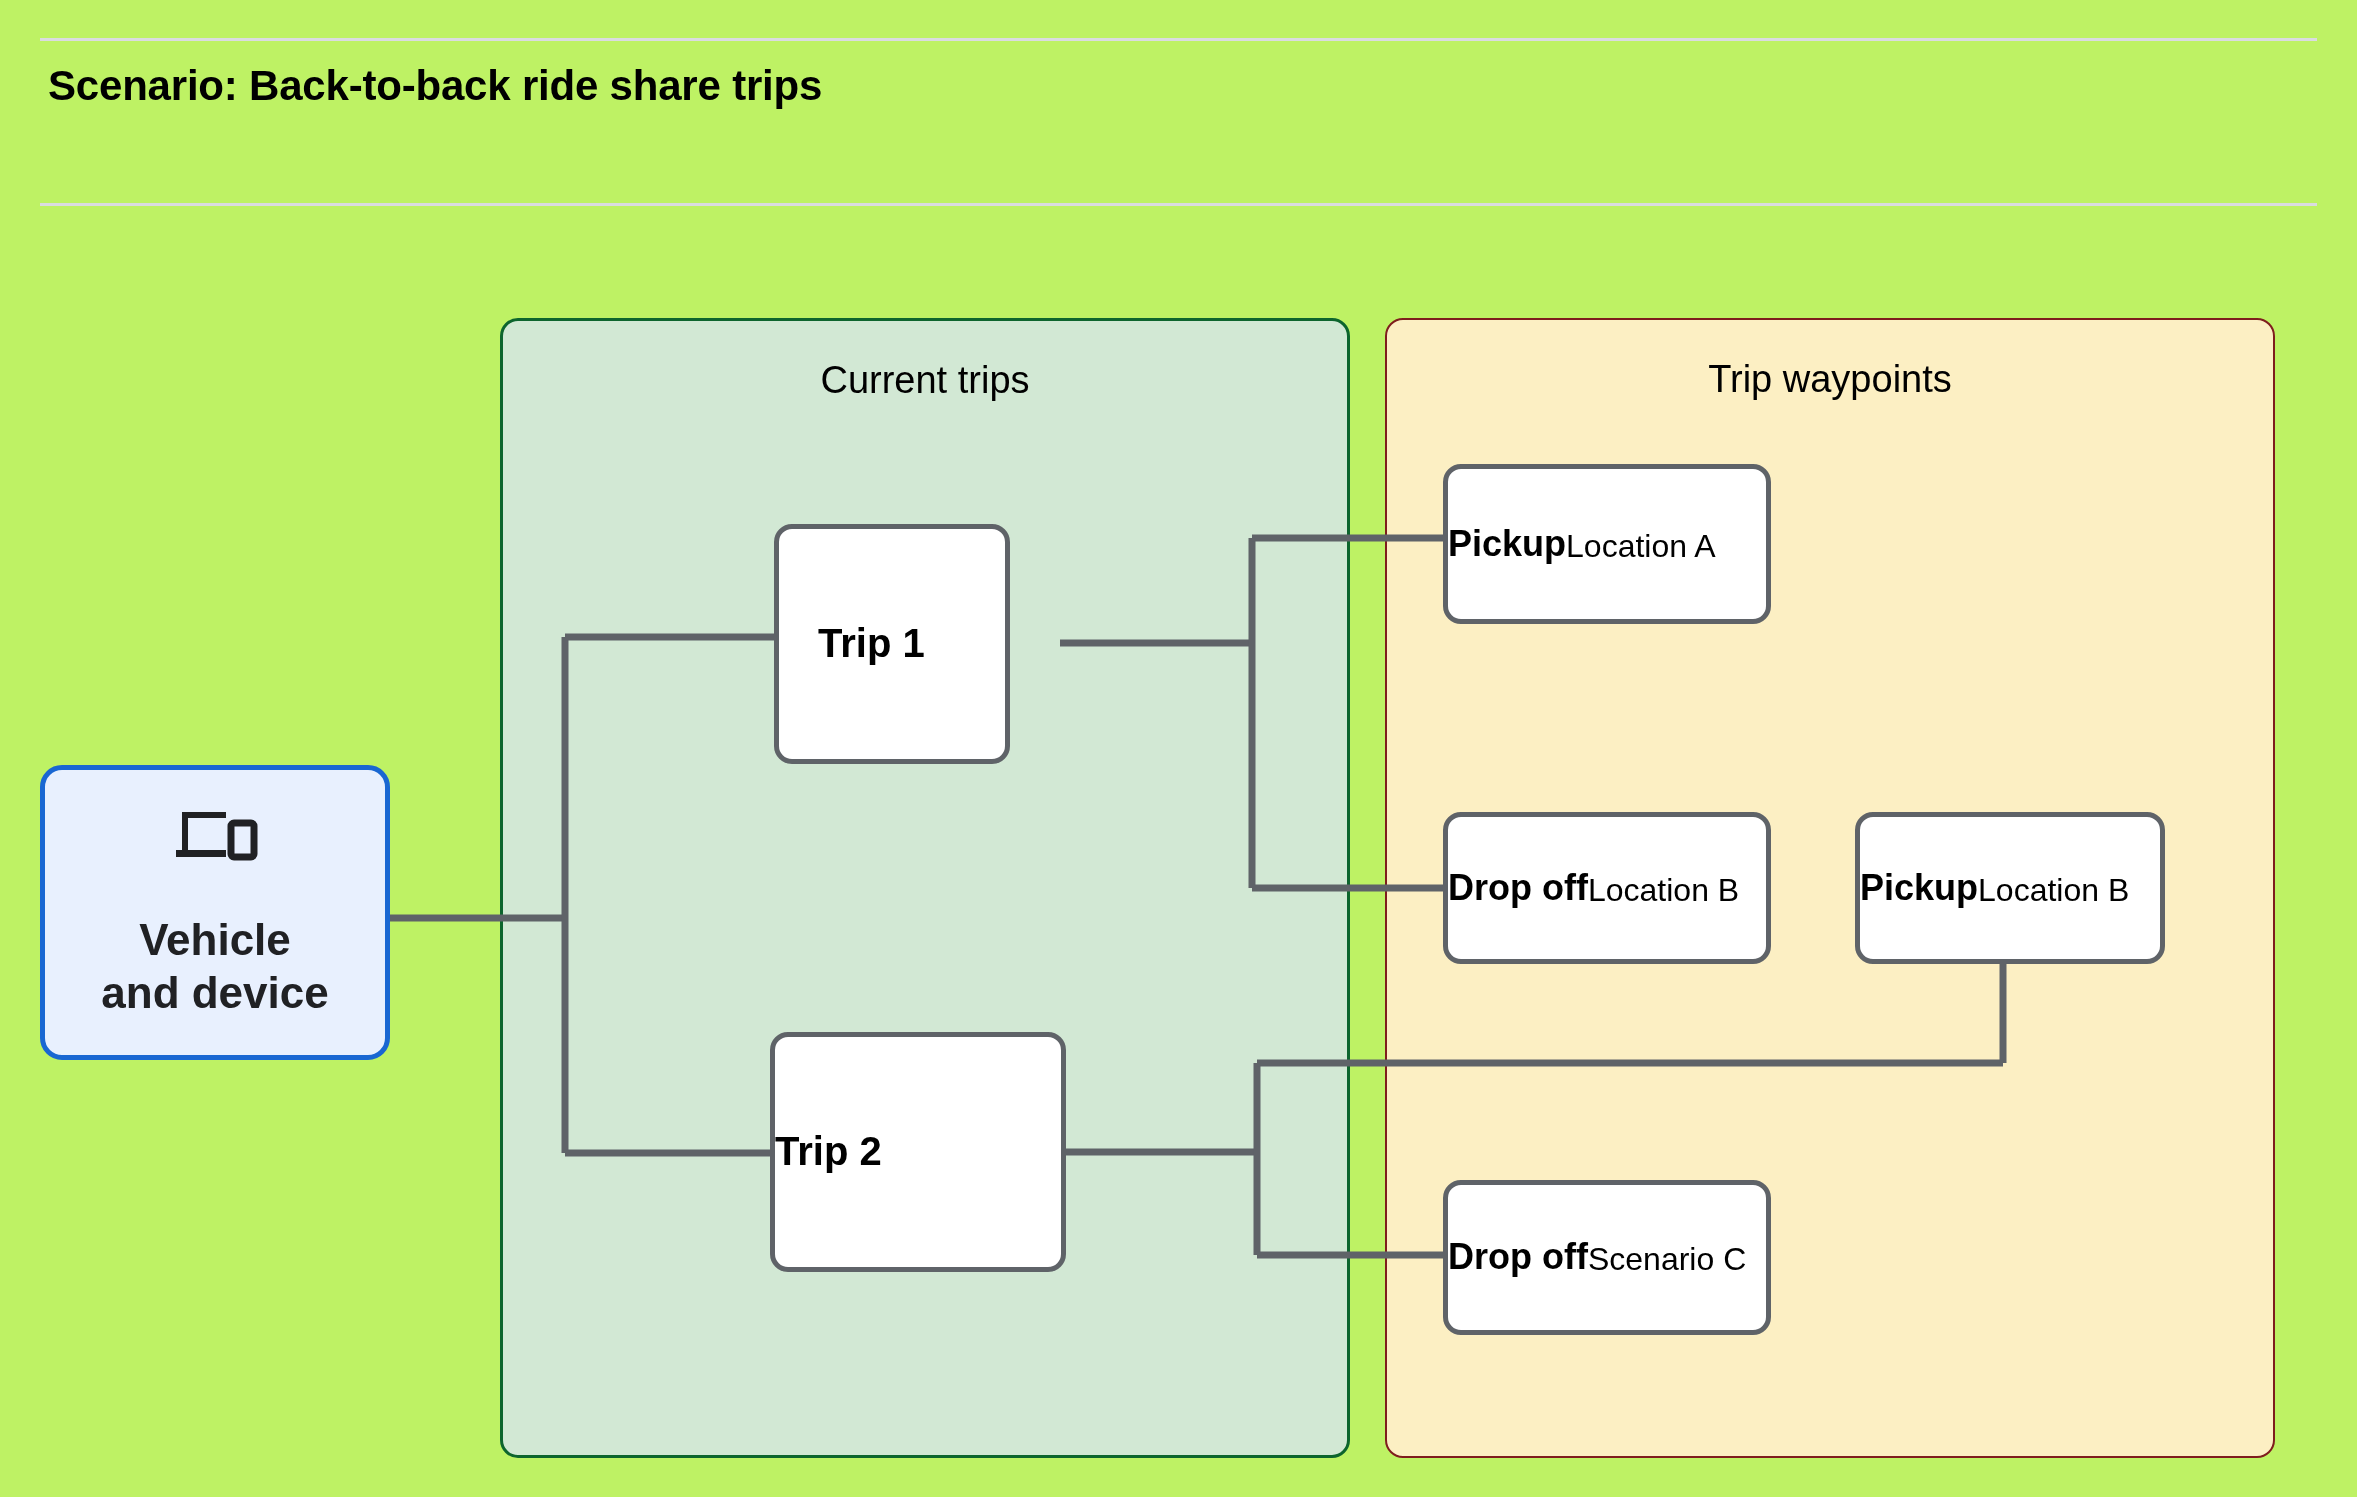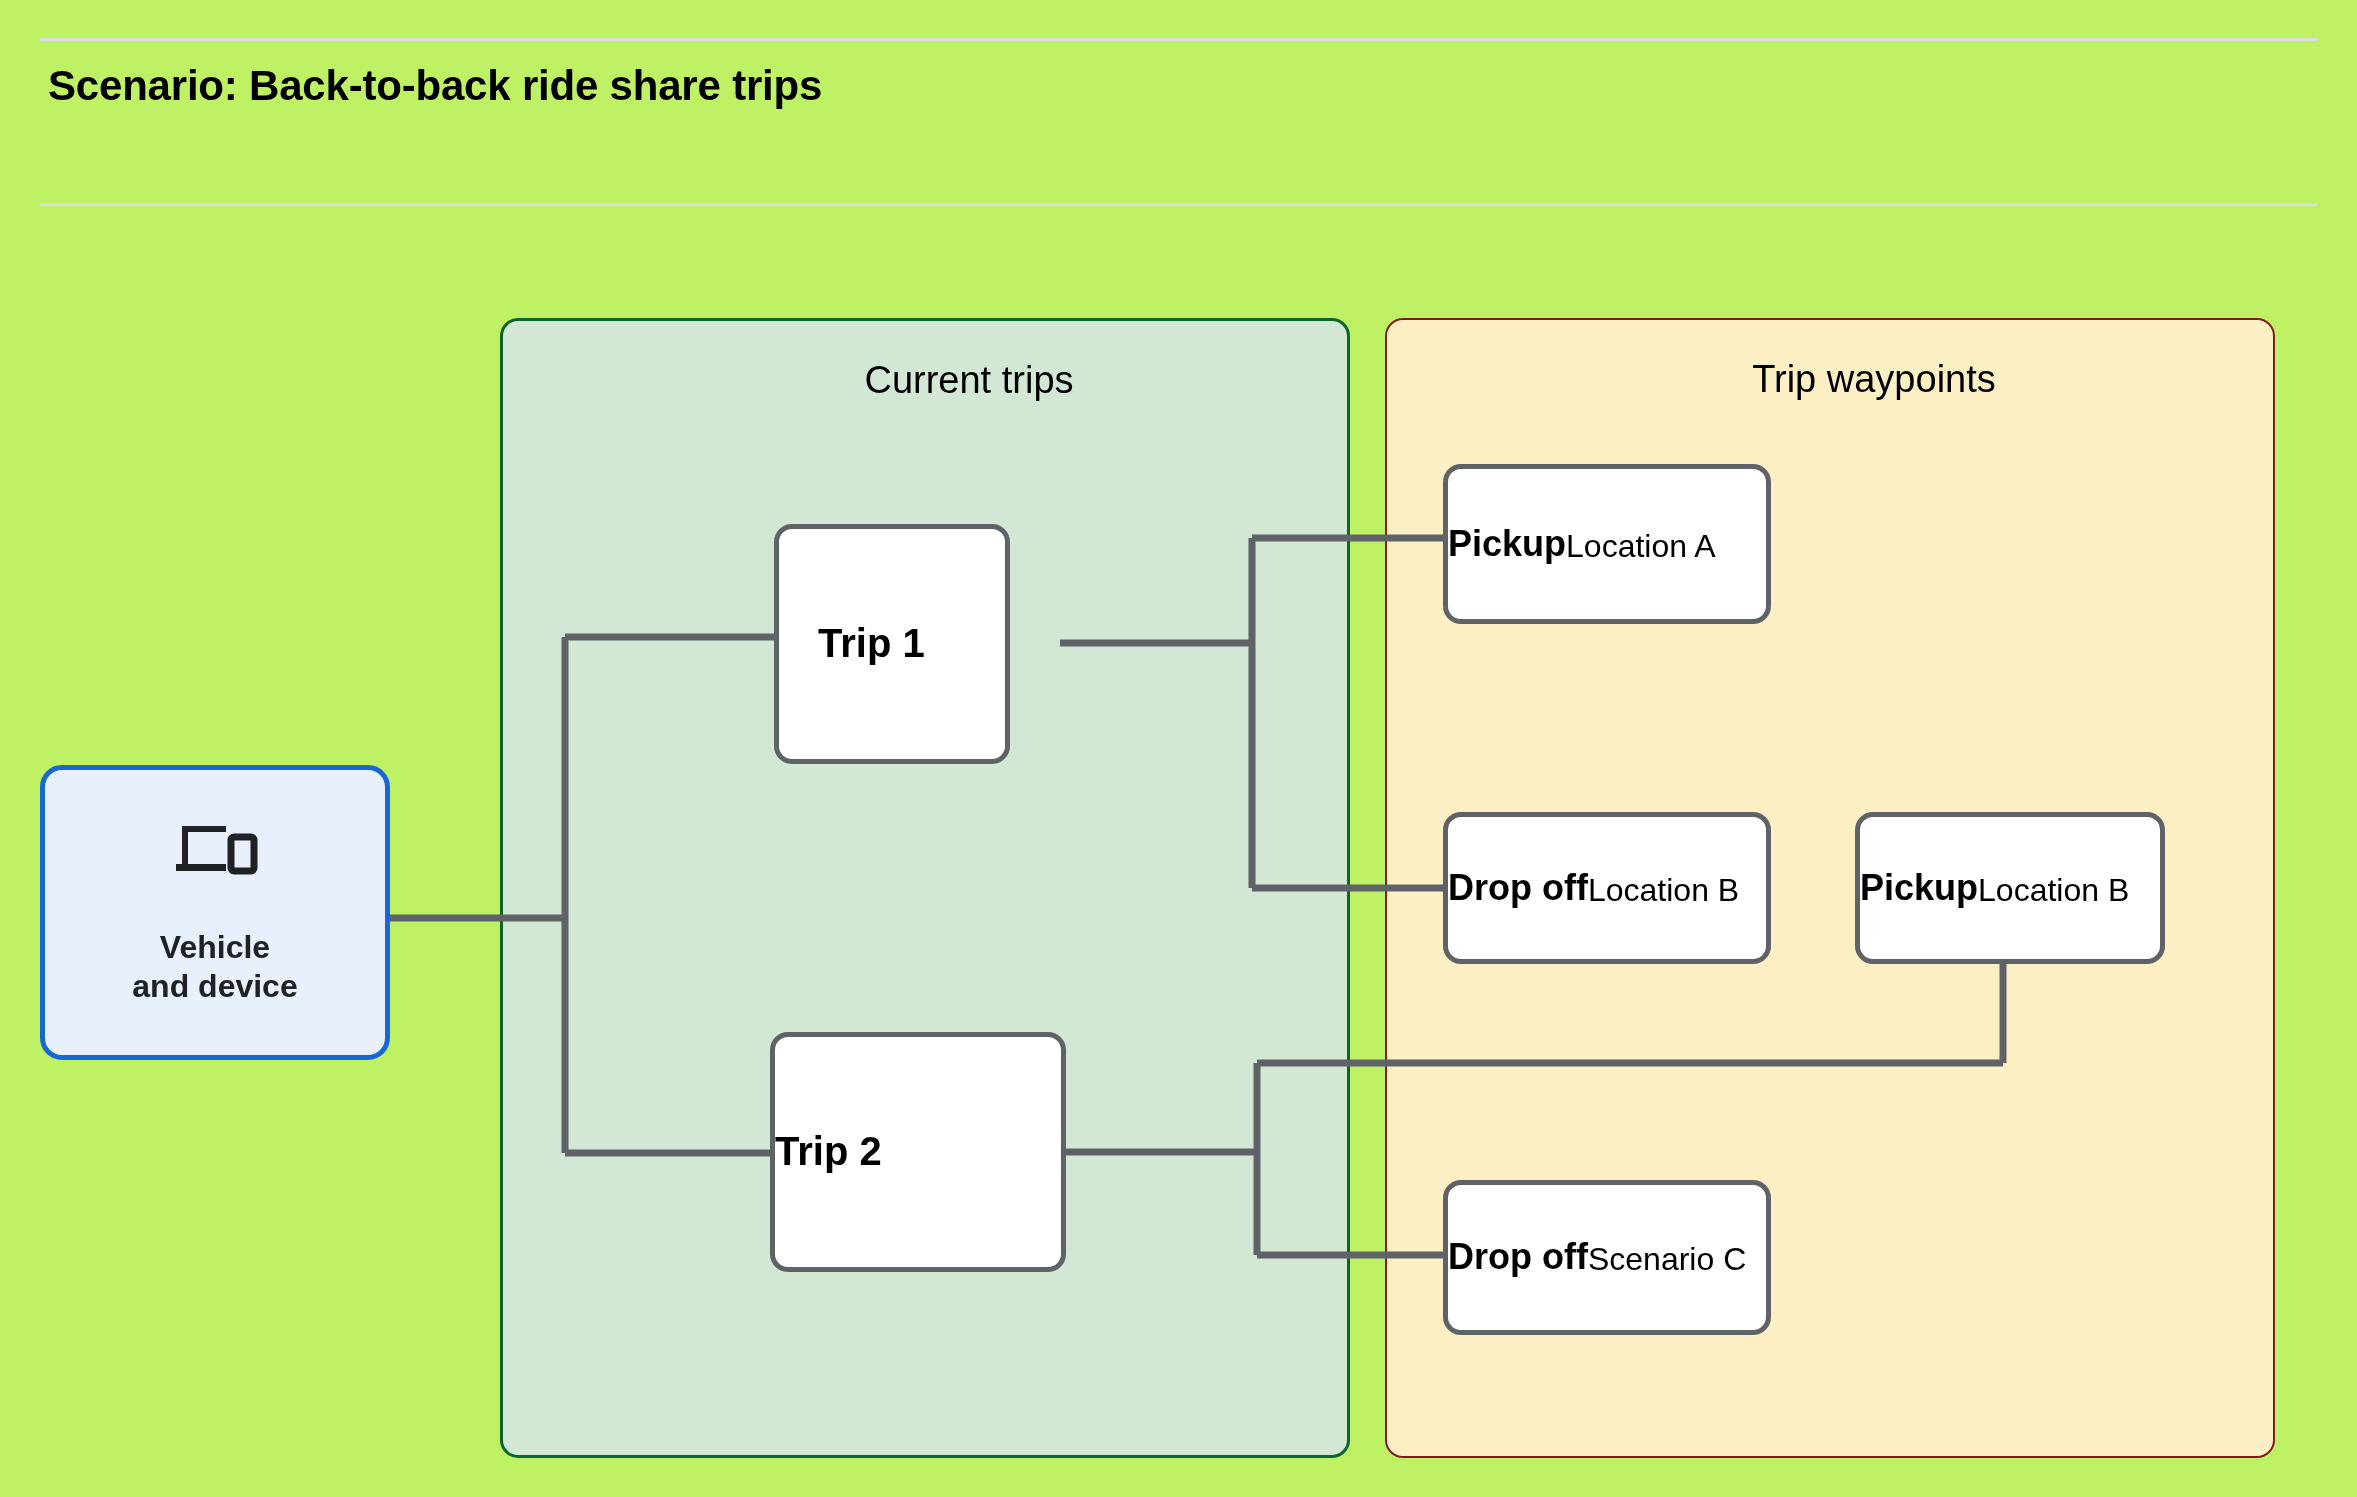--- a/index.html
+++ b/index.html
@@ -74,21 +74,20 @@
   }
   .group-title {
     position: absolute;
     top: 38px;
     left: 0;
     width: 100%;
     text-align: center;
     font-size: 38px;
     font-weight: normal;
     color: #000;
-    padding-left: 44px;
   }
 
   
   .node {
     position: absolute;
     box-sizing: border-box;
     background: #ffffff;
     border: 5px solid #5f6368;
     border-radius: 18px;
     display: flex;
@@ -138,21 +137,21 @@
     flex-direction: column;
     align-items: center;
     justify-content: center;
   }
   #vehicle-icon {
     width: 86px;
     height: 62px;
     margin-bottom: 46px;
   }
   #vehicle-label {
-    font-size: 32px;
+    font-size: 44px;
     font-weight: bold;
     line-height: 1.2;
     text-align: center;
     color: #202124;
     white-space: pre-line;
   }
 
   
   #connectors {
     position: absolute;

